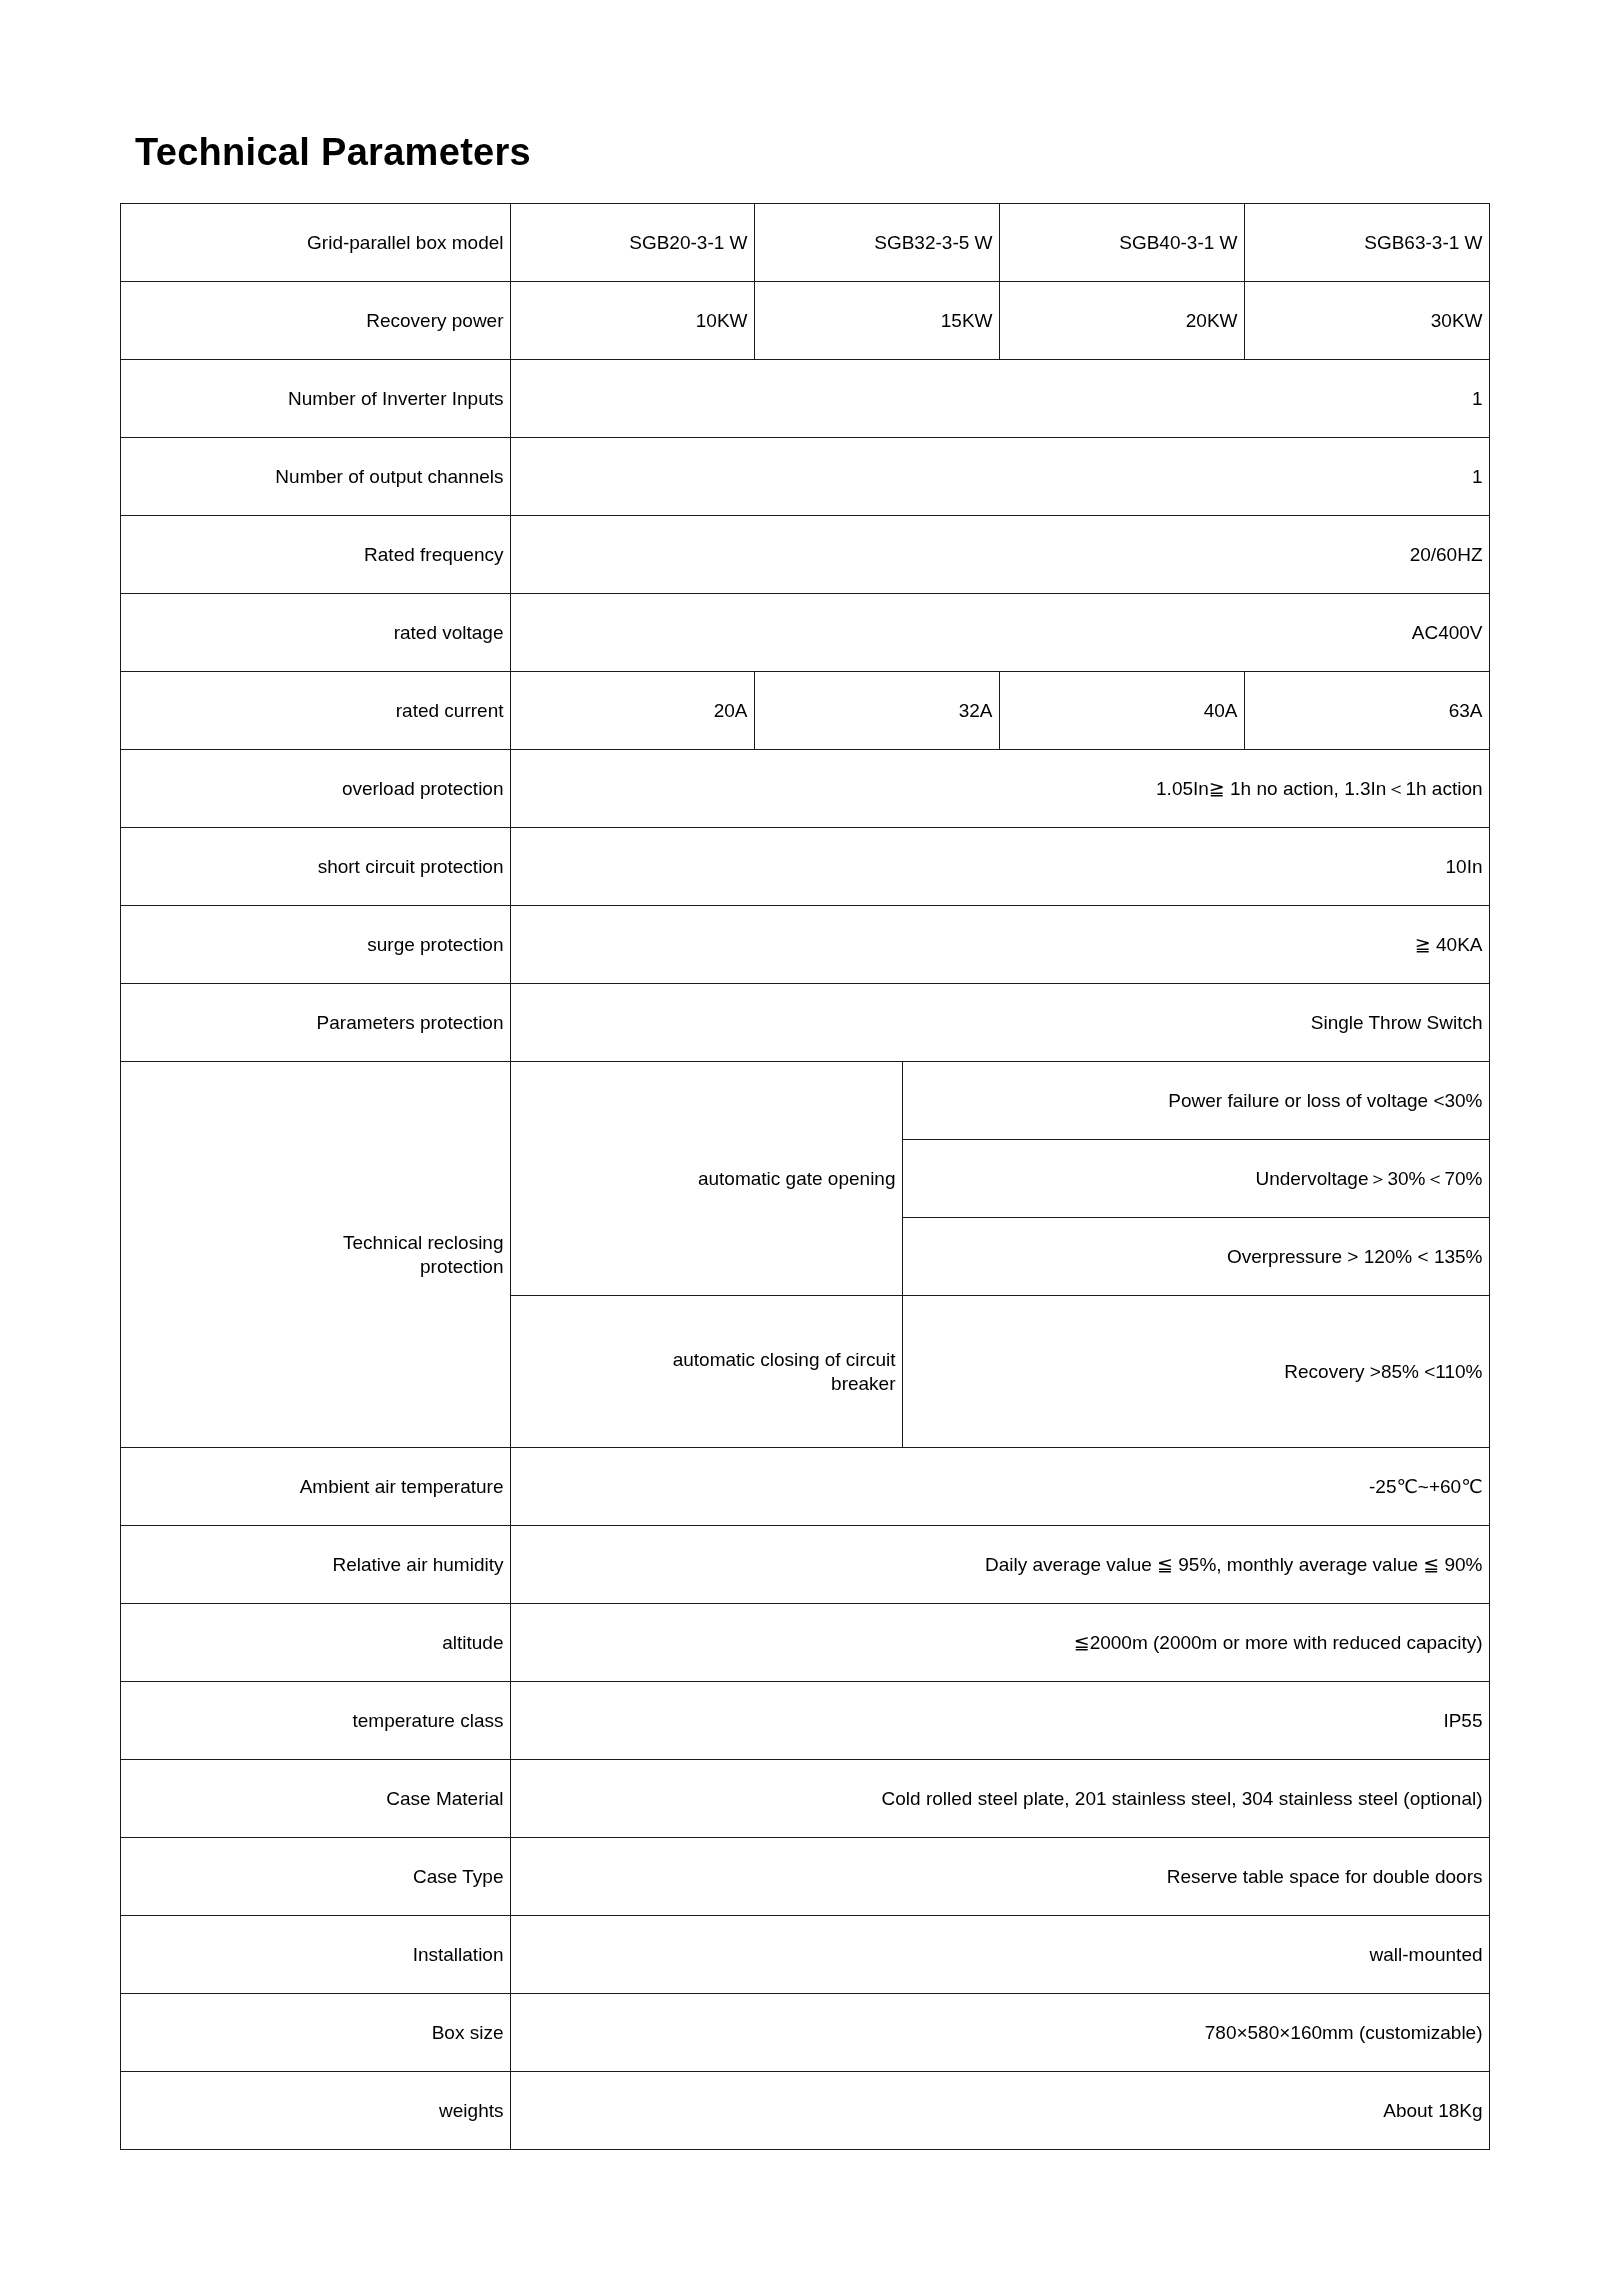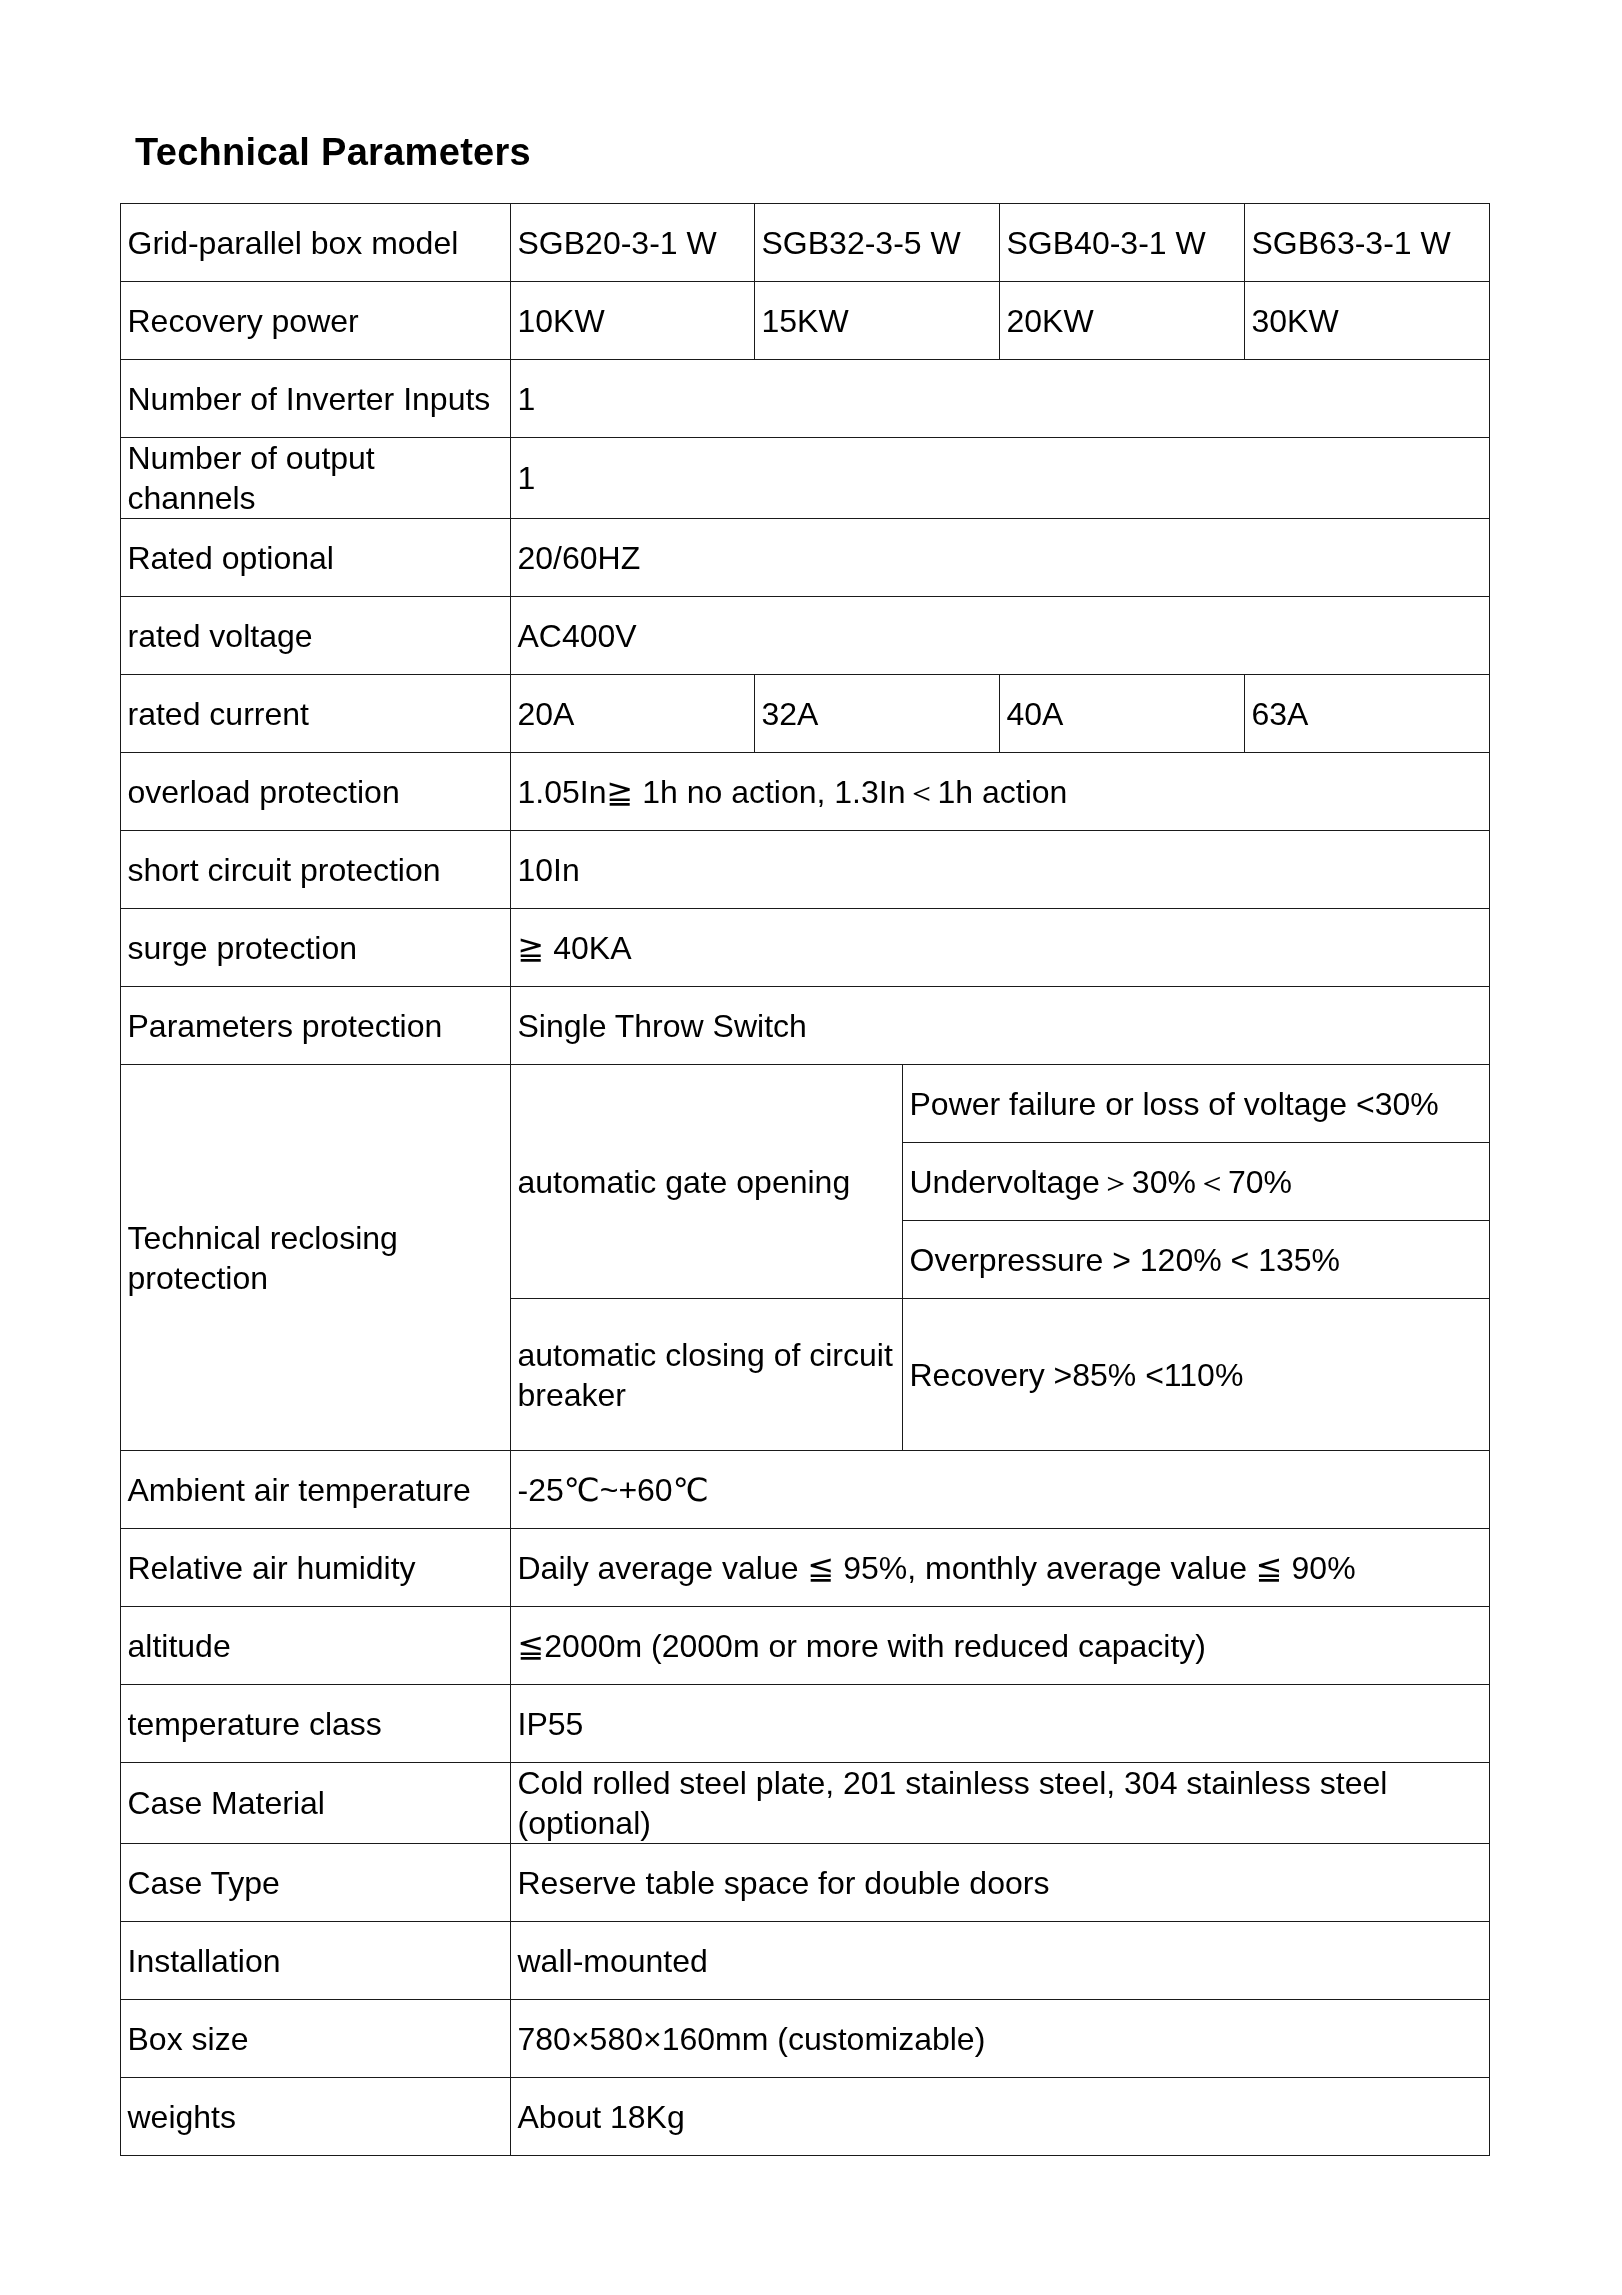--- a/index.html
+++ b/index.html
@@ -1,21 +1,21 @@
 <!DOCTYPE html>
 <html style="font-size:10.5px"><head>
 <meta charset="utf-8">
 <style>
   html, body { margin:0; padding:0; background:#ffffff; }
   body { width:1623px; height:2295px; position:relative; overflow:hidden;
          font-family:"Liberation Sans", "DejaVu Sans", sans-serif; color:#000; }
   .title { position:absolute; left:135px; top:131px; font-size:38px; font-weight:bold; letter-spacing:0.3px; }
   table.spec { position:absolute; left:120px; top:203px; width:1369px; border-collapse:collapse; table-layout:fixed; }
-  table.spec td { border:1.6px solid #1a1a1a; text-align:left; vertical-align:middle;
-                  font-size:32px; height:77px; padding:0 6.5px; line-height:1.25; }
+  table.spec td { border:1.6px solid #1a1a1a; text-align:right; vertical-align:middle;
+                  font-size:19px; height:77px; padding:0 6.5px; line-height:1.25; }
   td.lbl { }
   td.tall-lbl { line-height:73px; }
   td.sub-two { line-height:73px; }
   .bl { display:block; }
 </style>
 </head>
 <body>
 
 <div class="title">Technical Parameters</div>
 
@@ -45,21 +45,21 @@
     </tr>
     <tr>
       <td class="lbl">Number of Inverter Inputs</td>
       <td colspan="5">1</td>
     </tr>
     <tr>
       <td class="lbl">Number of output channels</td>
       <td colspan="5">1</td>
     </tr>
     <tr>
-      <td class="lbl">Rated optional</td>
+      <td class="lbl">Rated frequency</td>
       <td colspan="5">20/60HZ</td>
     </tr>
     <tr>
       <td class="lbl">rated voltage</td>
       <td colspan="5">AC400V</td>
     </tr>
     <tr>
       <td class="lbl">rated current</td>
       <td>20A</td>
       <td colspan="2">32A</td>

